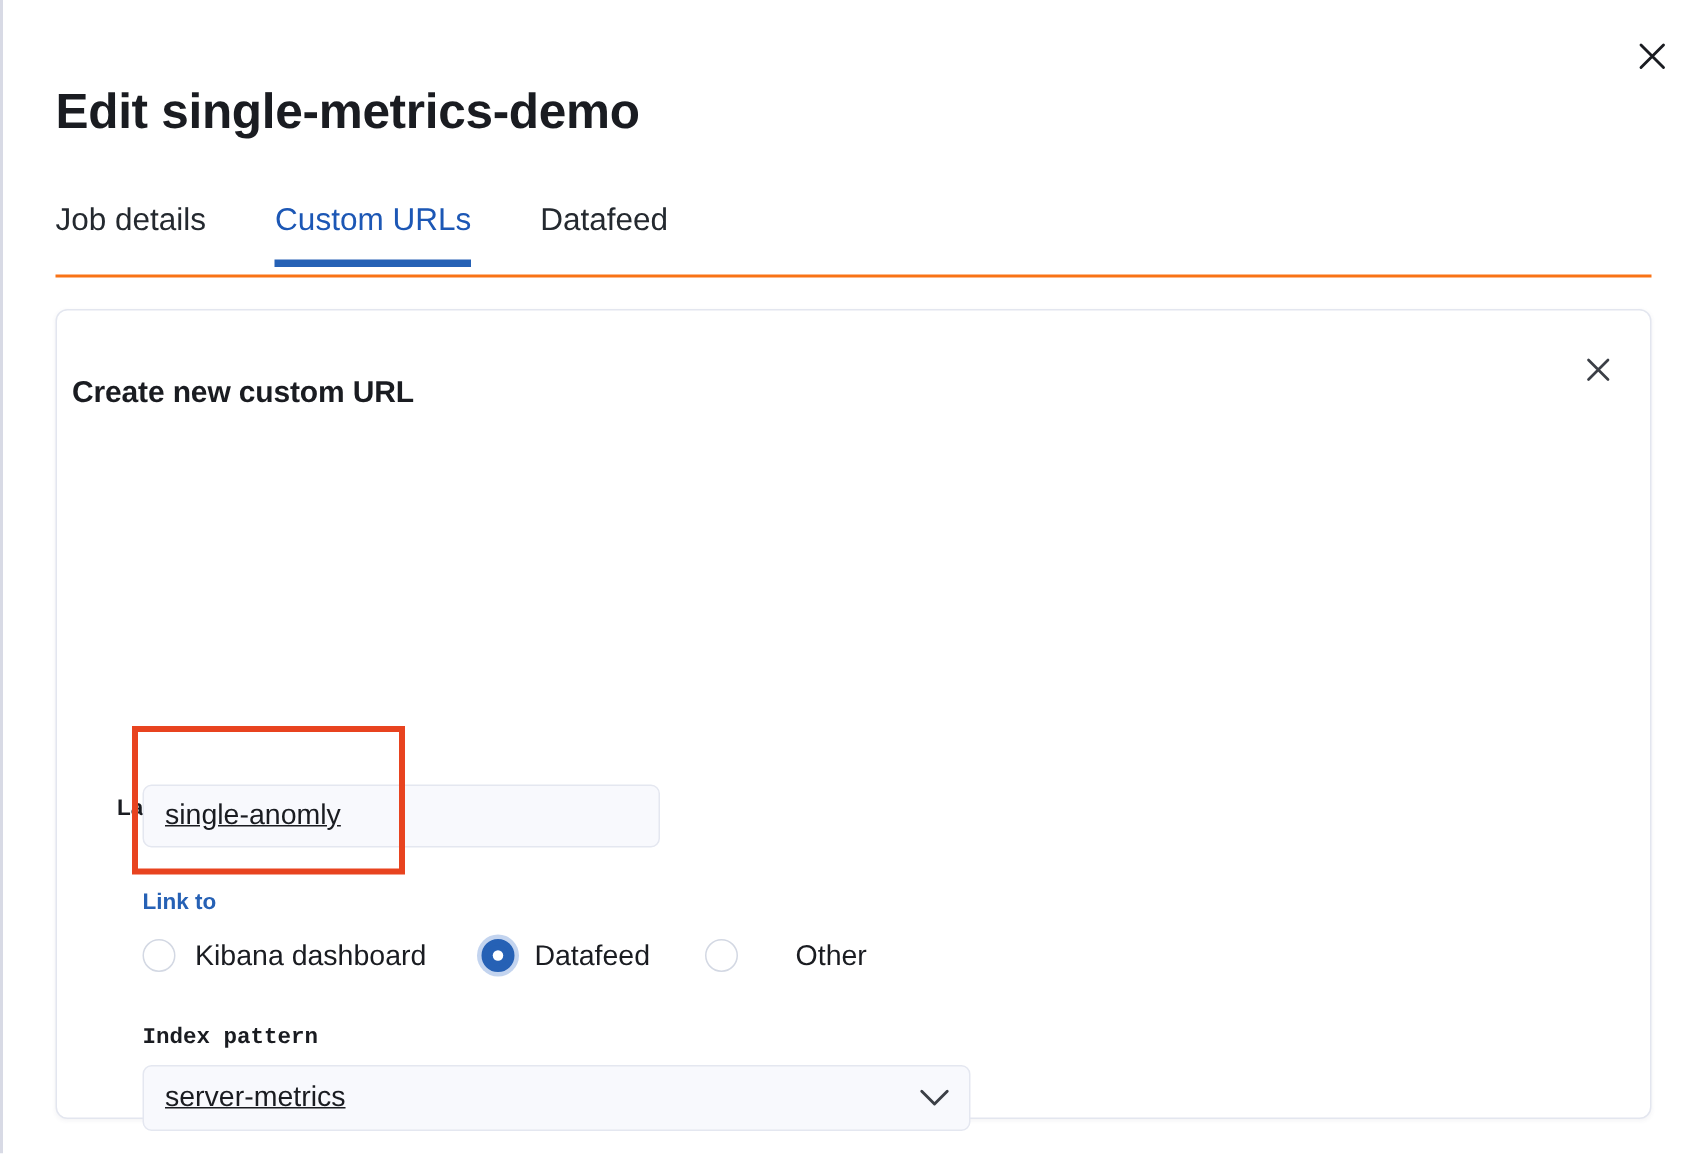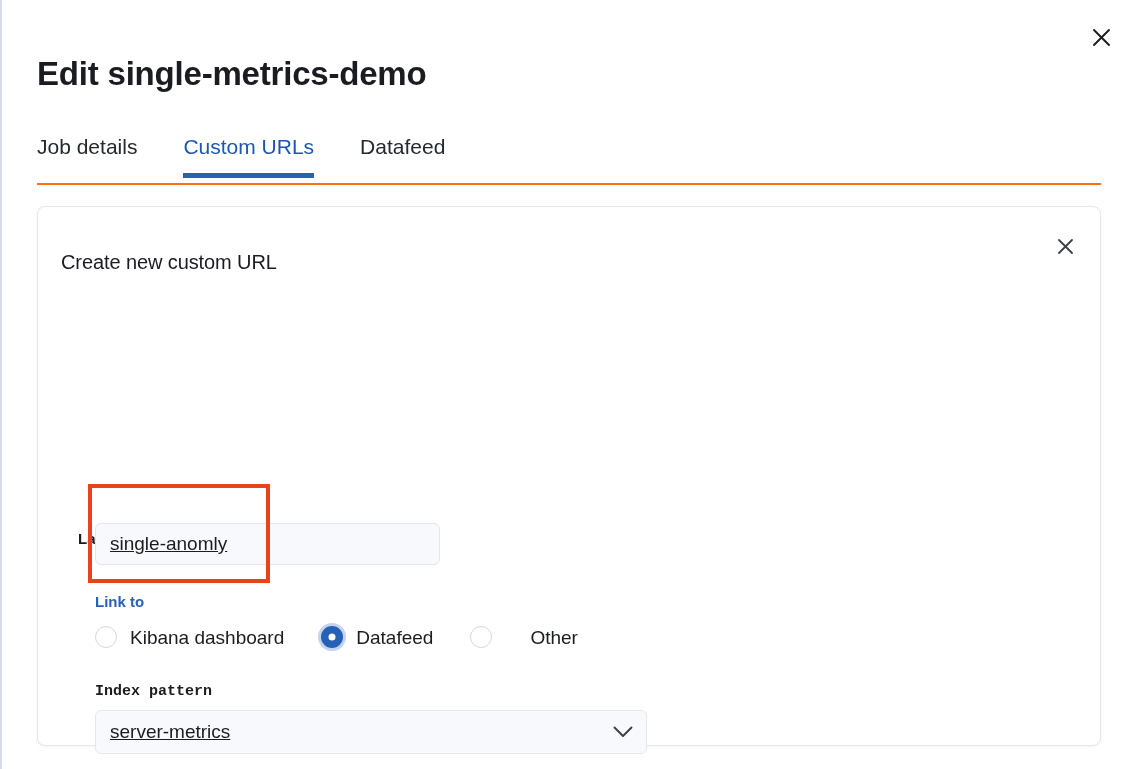--- a/index.html
+++ b/index.html
@@ -63,22 +63,22 @@
   
   #panel {
     position: absolute; left: 35px; top: 206px;
     width: 1064px; height: 540px;
     background: #ffffff;
     border: 1px solid #e3e6ef;
     border-radius: 8px;
     box-shadow: 0 1px 3px rgba(60,72,100,0.06);
   }
   #panel-title {
-    position: absolute; left: 23px; top: 27px;
-    font-size: 20px; font-weight: normal; color: #1a1c21;
+    position: absolute; left: 10px; top: 27px;
+    font-size: 20px; font-weight: bold; color: #1a1c21;
     letter-spacing: -0.1px;
   }
   #panel-close {
     position: absolute; top: 24px; right: 20px;
     width: 30px; height: 30px;
     display: flex; align-items: center; justify-content: center;
     cursor: pointer; background: none; border: none; padding: 0;
   }
 
   

